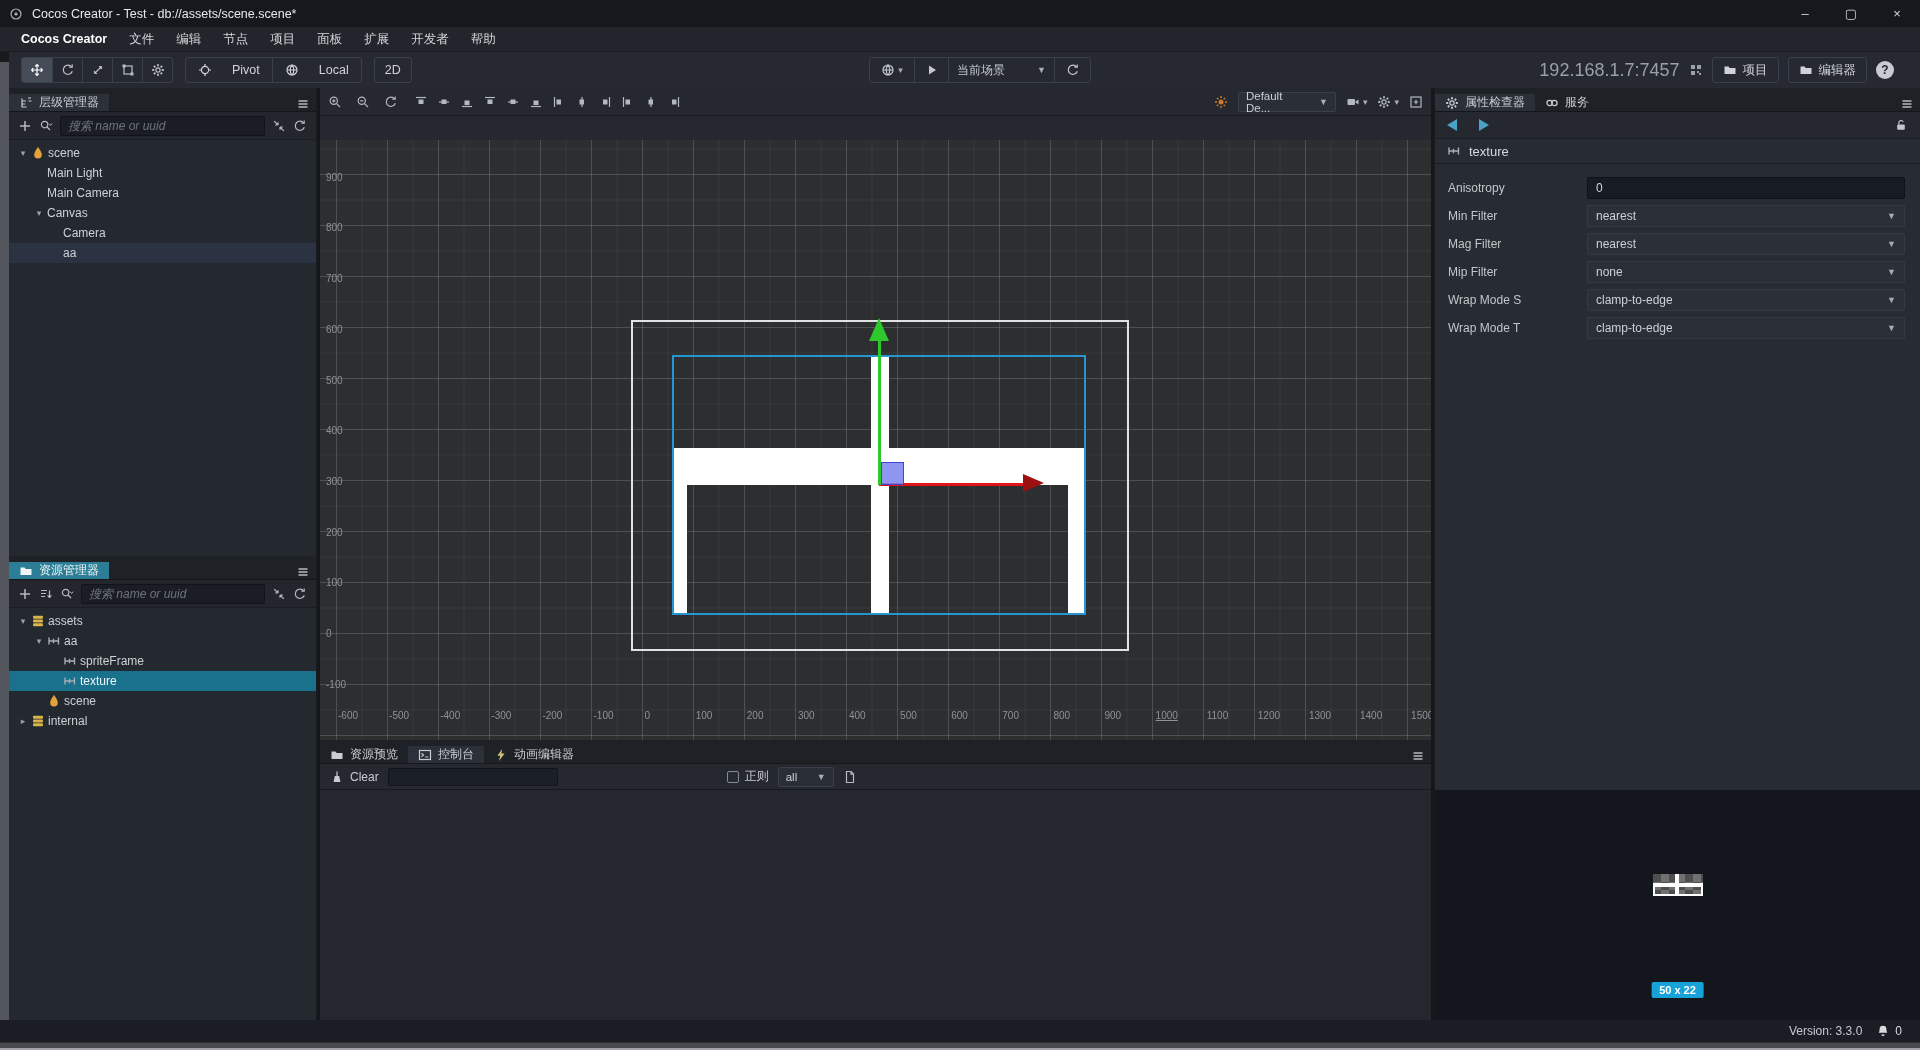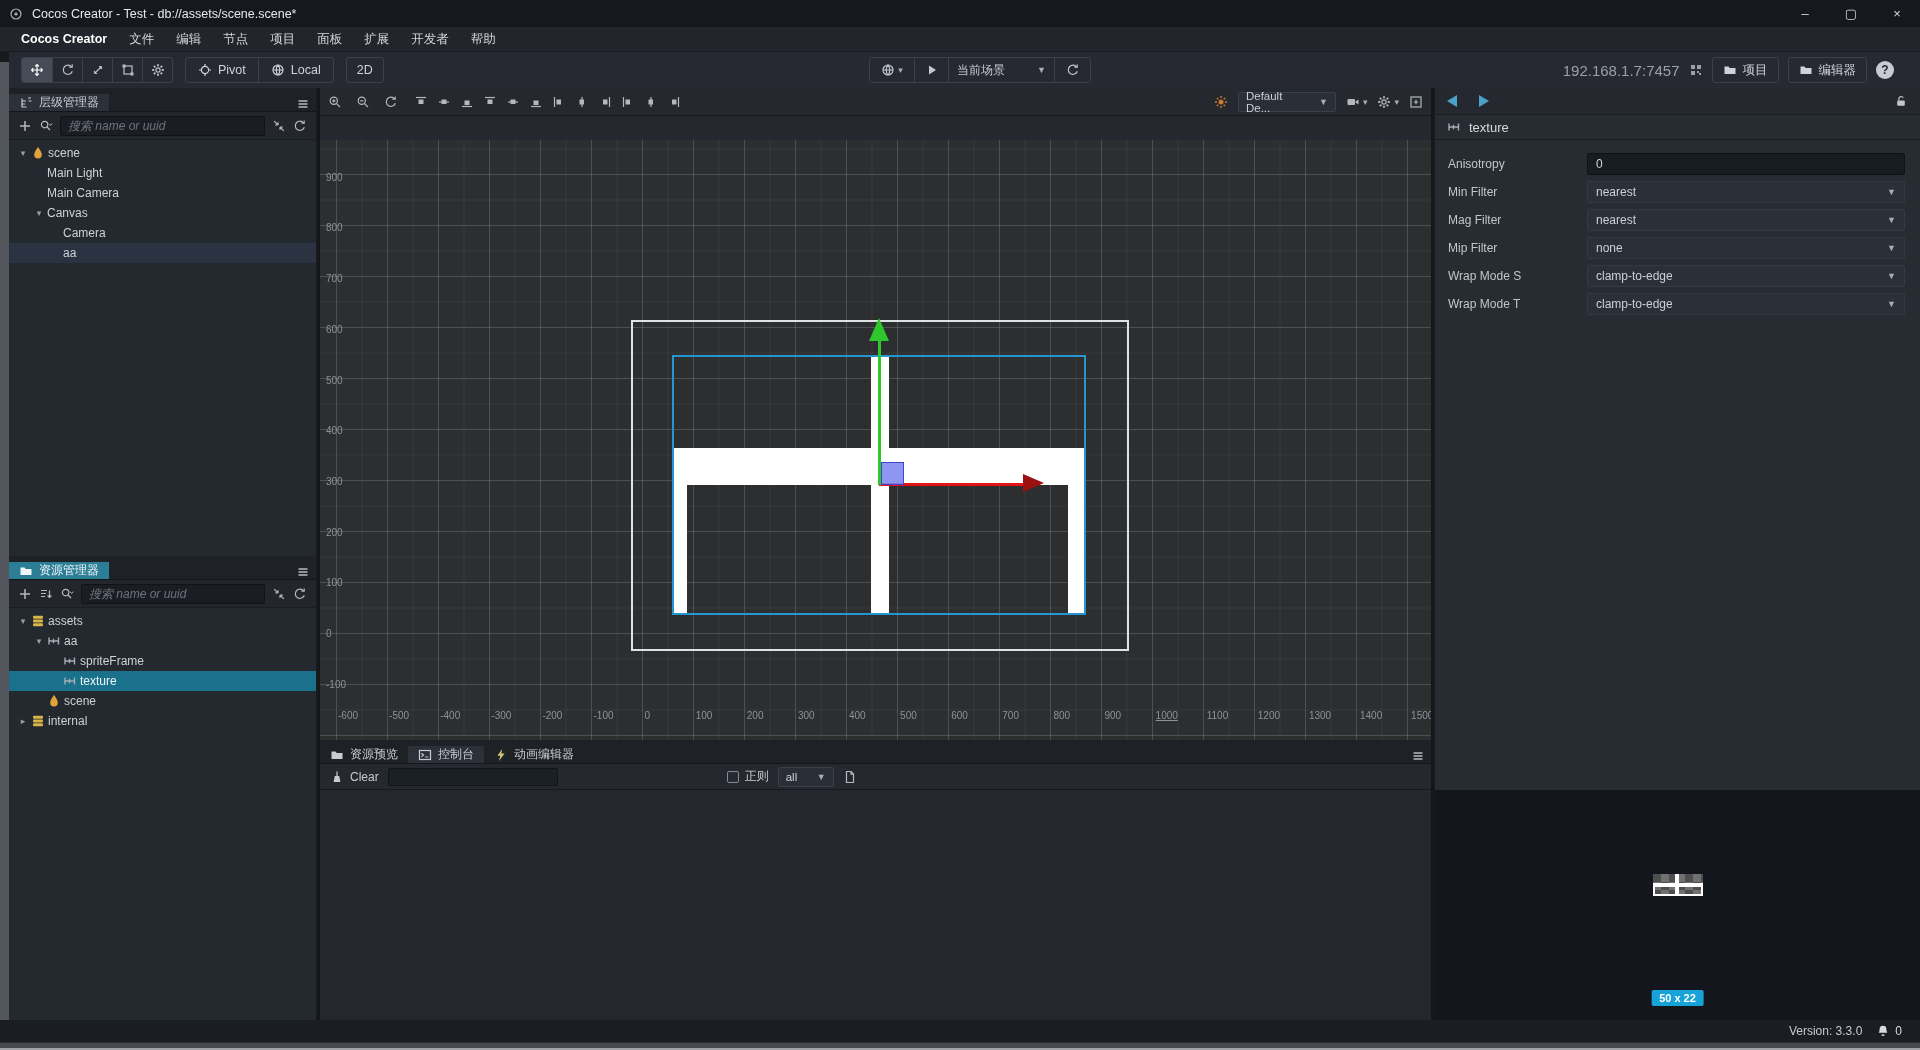--- a/index.html
+++ b/index.html
@@ -24,32 +24,32 @@
   #menubar{left:0;top:27px;width:1920px;height:25px;background:#22252b;border-bottom:1px solid #191c21;display:flex;align-items:center;padding-left:10px;}
   .menu-item{padding:0 11px;font-size:12.5px;color:#d3d6da;line-height:25px;}
   .menu-item.brand{color:#ffffff;font-weight:bold;}
 
   
   #toolbar{left:9px;top:52px;width:1911px;height:36px;background:#262931;}
   #toolbar .left{position:absolute;left:12px;top:5px;height:26px;display:flex;gap:12px;align-items:center;}
   .tgroup{display:flex;height:26px;border:1px solid #3b414b;border-radius:3px;overflow:hidden;}
   .tool-btn{width:30px;height:24px;display:flex;align-items:center;justify-content:center;color:#b9bec6;}
   .tool-btn.active{background:#454c58;color:#fff;}
-  .tbtn-text{display:flex;align-items:center;gap:6px;padding:0 12px;font-size:12.5px;color:#cfd3d9;height:24px;}
+  .tbtn-text{display:flex;align-items:center;gap:20px;padding:0 12px;font-size:12.5px;color:#cfd3d9;height:24px;}
   .tgroup > *+*{border-left:1px solid #3b414b;}
   .btn-2d{height:26px;border:1px solid #3b414b;border-radius:3px;padding:0 10px;line-height:24px;font-size:12.5px;color:#cfd3d9;}
   #play-group{position:absolute;left:860px;top:5px;height:26px;display:flex;border:1px solid #3b414b;border-radius:3px;color:#c4c9cf;}
   #play-group > div{display:flex;align-items:center;justify-content:center;height:24px;}
   #play-group > div+div{border-left:1px solid #3b414b;}
   .cell-globe{width:44px;gap:3px;}
   .cell-play{width:34px;}
   .cell-scene{width:106px;font-size:12px;padding:0 8px;justify-content:space-between !important;}
   .cell-refresh{width:36px;}
   #toolbar .right{position:absolute;right:26px;top:5px;height:26px;display:flex;align-items:center;gap:9px;}
-  .ip-text{font-size:15px;color:#9aa0a8;text-align:center;}
+  .ip-text{font-size:18px;color:#9aa0a8;text-align:center;}
   .tb-btn{display:flex;align-items:center;gap:6px;height:26px;border:1px solid #3b414b;border-radius:3px;padding:0 10px;font-size:12.5px;color:#cfd3d9;}
   .help-circle{width:18px;height:18px;border-radius:50%;background:#c8ccd2;color:#23262c;font-size:12px;font-weight:bold;display:flex;align-items:center;justify-content:center;}
 
   
   #left-edge{left:0;top:62px;width:9px;height:980px;background:#53565c;}
   #bottom-edge{left:0;top:1042px;width:1920px;height:8px;background:#46494e;border-top:1px solid #2a2c30;box-shadow:inset 0 -2px 0 #9fa2a6;}
 
   
   .panel-tabs{height:24px;background:#1e2126;border-bottom:1px solid #141619;display:flex;align-items:flex-end;}
   .ptab{display:flex;align-items:center;gap:6px;padding:0 10px;font-size:12px;color:#c9cdd2;}
@@ -124,21 +124,21 @@
   .prop-select{background:#2b2f38;border:1px solid #343a44;color:#ccd1d6;padding:0 8px;justify-content:space-between;}
   #preview{position:absolute;left:0;top:702px;width:485px;height:230px;background:#13161d;}
   #tex-thumb{position:absolute;left:50%;top:84px;margin-left:-25px;width:50px;height:22px;
     background:conic-gradient(#707070 0 25%, #4e4e4e 0 50%, #707070 0 75%, #4e4e4e 0) 0 0/16px 16px;}
   .tex-bar{position:absolute;background:#fff;}
   #tex-h{left:0;top:9px;width:50px;height:4px;}
   #tex-v{left:22px;top:0;width:4px;height:22px;}
   #tex-l{left:0;top:9px;width:2px;height:13px;}
   #tex-r{right:0;top:9px;width:2px;height:13px;}
   #tex-b{left:0;bottom:0;width:50px;height:2px;}
-  #size-badge{position:absolute;left:50%;transform:translateX(-50%);bottom:14px;background:var(--badge);color:#fff;font-size:11px;font-weight:bold;padding:2px 8px;border-radius:2px;}
+  #size-badge{position:absolute;left:50%;transform:translateX(-50%);bottom:22px;background:var(--badge);color:#fff;font-size:11px;font-weight:bold;padding:2px 8px;border-radius:2px;}
 
   
   #statusbar{left:0;top:1020px;width:1920px;height:22px;background:#1a1d23;display:flex;align-items:center;justify-content:flex-end;gap:14px;padding-right:18px;color:#c6cad0;font-size:12px;}
   #statusbar .bellwrap{display:flex;align-items:center;gap:5px;color:#d8dbe0;}
 </style>
 </head>
 <body>
 
 <div id="titlebar" class="abs">
   <span class="icon logo">
@@ -728,20 +728,47 @@
         <svg width="14" height="14" viewBox="0 0 14 14" fill="none" stroke="currentColor" stroke-width="1.2">
           <path d="M3.5 1.5h4.6l2.4 2.4v8.6H3.5z"></path>
           <path d="M8 1.5v2.6h2.6"></path>
         </svg>
       </span>
   </div>
   <div style="height:228px;background:#24272d;"></div>
 </div>
 
 <div id="inspector-panel" class="abs">
+  <div class="panel-tabs" id="insp-tabs">
+      <div class="ptab active">
+        <span class="icon">
+          <svg width="14" height="14" viewBox="0 0 14 14" fill="none" stroke="currentColor" stroke-width="1.2">
+            <circle cx="7" cy="7" r="2.1"></circle>
+            <path stroke-width="1.9" d="M7 1.2v2M7 10.8v2M1.2 7h2M10.8 7h2M2.9 2.9l1.4 1.4M9.7 9.7l1.4 1.4M11.1 2.9L9.7 4.3M4.3 9.7l-1.4 1.4"></path>
+          </svg>
+        </span>
+        <span>属性检查器</span>
+      </div>
+      <div class="ptab">
+        <span class="icon">
+          <svg width="14" height="14" viewBox="0 0 14 14" fill="none" stroke="currentColor" stroke-width="1.2">
+            <circle cx="4.6" cy="7" r="2.7"></circle>
+            <circle cx="9.4" cy="7" r="2.7"></circle>
+          </svg>
+        </span>
+        <span>服务</span>
+      </div>
+      <div class="pmenu">
+        <span class="icon">
+          <svg width="14" height="14" viewBox="0 0 14 14" fill="none" stroke="currentColor" stroke-width="1.2">
+            <path stroke-width="1.5" d="M2.5 4h9M2.5 7h9M2.5 10h9"></path>
+          </svg>
+        </span>
+      </div>
+    </div>
   <div id="insp-nav">
     <span class="tri-left"></span>
     <span class="tri-right"></span>
     <span class="icon" id="insp-lock">
         <svg width="14" height="14" viewBox="0 0 14 14" fill="none" stroke="currentColor" stroke-width="1.2">
           <rect x="3.2" y="6.4" width="7.6" height="5.4" rx="1" fill="currentColor" stroke="none"></rect>
           <path d="M4.8 6.4V4.8a2.3 2.3 0 0 1 4.4-.9"></path>
         </svg>
       </span>
   </div>

